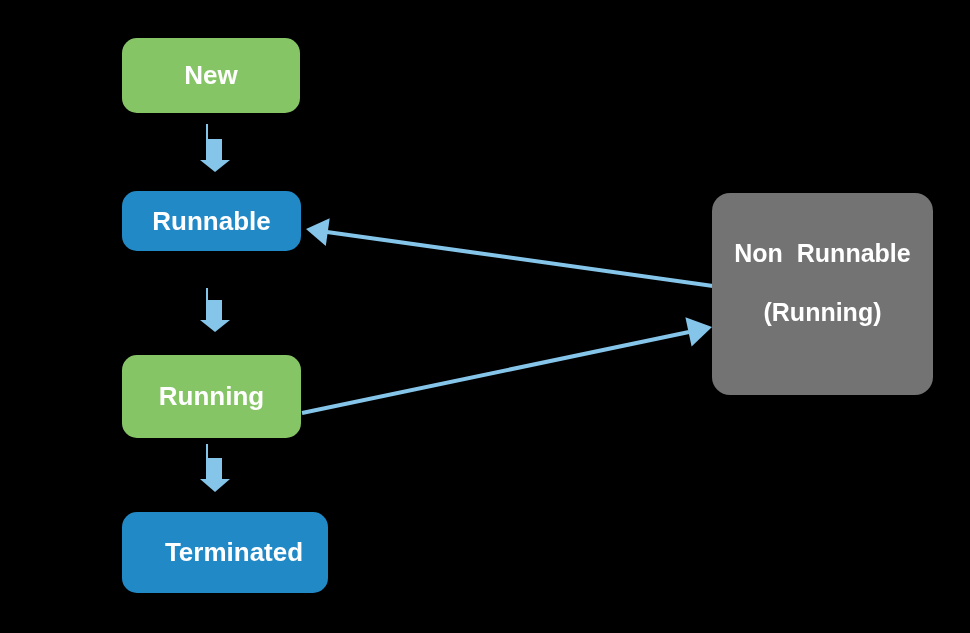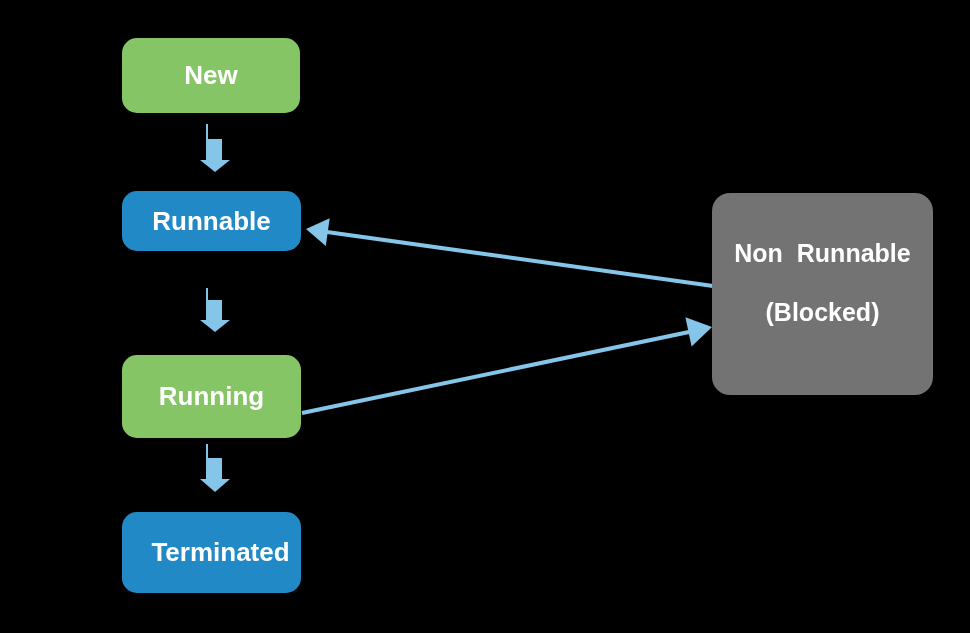--- a/index.html
+++ b/index.html
@@ -29,21 +29,21 @@
     border-radius: 15px;
     color: #ffffff;
     font-weight: bold;
     font-size: 26px;
     text-align: center;
     box-sizing: border-box;
   }
   .node-new        { left: 122px; top: 38px;  width: 178px; height: 75px; }
   .node-runnable   { left: 122px; top: 191px; width: 179px; height: 60px; }
   .node-running    { left: 122px; top: 355px; width: 179px; height: 83px; }
-  .node-terminated { left: 122px; top: 512px; width: 179px; height: 81px; padding-left: 18px; }
+  .node-terminated { left: 122px; top: 512px; width: 206px; height: 81px; padding-left: 18px; }
   .node-nonrunnable {
     left: 712px; top: 193px; width: 221px; height: 202px;
     border-radius: 18px;
     flex-direction: column;
     gap: 30px;
     font-size: 25px;
     padding-bottom: 22px;
   }
   .node-label {
     white-space: pre; 
@@ -96,16 +96,16 @@
   <div class="node node-running" style="background-color: rgb(134, 197, 102);">
     <span class="node-label">Running</span>
   </div>
 
   <div class="node node-terminated" style="background-color: rgb(32, 137, 198);">
     <span class="node-label">Terminated</span>
   </div>
 
   <div class="node node-nonrunnable" style="background-color: #737373;">
     <span class="node-label">Non  Runnable</span>
-    <span class="node-label">(Blocked)</span>
+    <span class="node-label">(Running)</span>
   </div>
 
 </div>
 
 </body></html>

